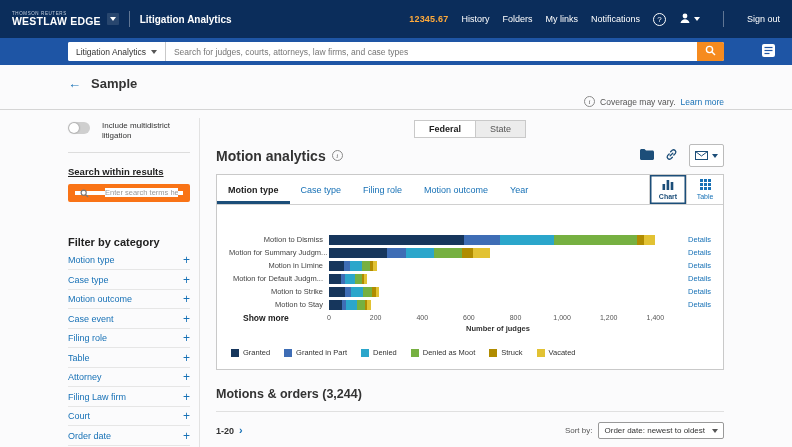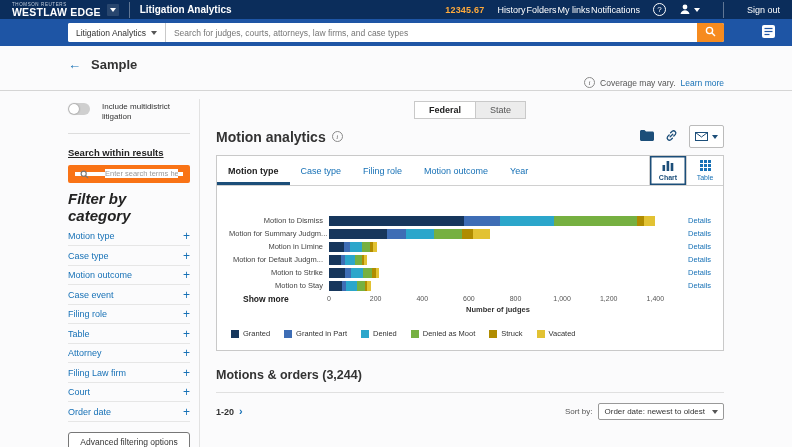--- a/index.html
+++ b/index.html
@@ -2,21 +2,21 @@
 <html><head>
 <meta charset="utf-8">
 <style>
   * { margin:0; padding:0; box-sizing:border-box; }
   html,body { background:#e8e8e8; }
   body { font-family:"Liberation Sans", sans-serif; }
   a { text-decoration:none; }
   .screen { width:792px; height:447px; margin:0 auto; background:#fbfbfc; overflow:hidden; position:relative; }
 
   
-  .topbar { height:19px; background:#0b2d5b; display:flex; align-items:center; padding:0 12px; color:#fff; }
+  .topbar { height:38px; background:#0b2d5b; display:flex; align-items:center; padding:0 12px; color:#fff; }
   .brand { display:flex; align-items:center; gap:6px; cursor:pointer; }
   .brand-small { font-size:4.5px; letter-spacing:.6px; color:#c3cedd; }
   .brand-main { font-size:10.5px; font-weight:bold; letter-spacing:.2px; line-height:1; }
   .caret-down { width:0; height:0; border-left:3.5px solid transparent; border-right:3.5px solid transparent; border-top:4px solid #fff; display:inline-block; }
   .brand-caret { width:12px; height:12px; display:flex; align-items:center; justify-content:center; background:rgba(255,255,255,.12); border-radius:1px; }
   .top-divider { width:1px; height:16px; background:rgba(255,255,255,.35); margin:0 10px; }
   .product-name { font-size:10px; font-weight:bold; }
   .topbar-right { margin-left:auto; display:flex; align-items:center; gap:13px; }
   .balance { color:#ffaa3b; font-size:9px; font-weight:bold; letter-spacing:.2px; }
   .topnav-item { font-size:9px; color:#fff; cursor:pointer; white-space:nowrap; }
@@ -52,21 +52,21 @@
 
   
   .toggle-row { display:flex; gap:12px; align-items:flex-start; padding:3px 0 10px; border-bottom:1px solid #ddd; }
   .switch { width:22px; height:12px; background:#cfcfcf; border-radius:7px; position:relative; flex:0 0 22px; cursor:pointer; margin-top:1px; }
   .switch .knob { position:absolute; left:1px; top:1px; width:10px; height:10px; background:#fff; border-radius:50%; box-shadow:0 0 2px rgba(0,0,0,.45); }
   .toggle-label { font-size:8px; color:#333; line-height:1.3; }
   .sb-heading { font-size:9.5px; font-weight:bold; color:#222; margin-top:13px;text-decoration:underline; }
   .sb-search { margin-top:7px; height:18px; border:7px solid #f97316; border-radius:2px; background:#fff; display:flex; align-items:center; padding:0 5px; gap:16px; }
   .sb-search input { border:none; outline:none; flex:1; font-size:7.5px; color:#333; min-width:0; font-family:inherit; }
   .sb-search input::placeholder { color:#999; }
-  .filter-heading { font-size:15px; font-weight:bold; color:#222; margin-top:7px;font-style:italic; }
+  .filter-heading { font-size:11px; font-weight:bold; color:#222; margin-top:34px; }
   .filter-list { margin-top:3px; }
   .frow { display:flex; justify-content:space-between; align-items:center; height:19.5px; border-bottom:1px solid #e6e6e6; cursor:pointer; }
   .flabel { font-size:9px; color:#1771b6; }
   .fplus { font-size:12px; color:#1771b6; line-height:1; }
   .adv-btn { margin-top:10px; width:100%; background:#fff; border:1px solid #777; border-radius:3px; font-size:8.5px; color:#333; padding:4px 2px; cursor:pointer; font-family:inherit; }
 
   
   .juris { display:flex; justify-content:center; margin-top:2px; }
   .jtab { font-size:9px; padding:3px 14px; border:1px solid #c9c9c9; background:#ececec; color:#555; cursor:pointer; }
   .jtab + .jtab { border-left:none; }
@@ -132,21 +132,21 @@
         <div class="brand-main">WESTLAW EDGE</div>
       </div>
       <span class="brand-caret">
           <span class="caret-down"></span>
         </span>
     </div>
     <span class="top-divider"></span>
     <div class="product-name">Litigation Analytics</div>
     <div class="topbar-right">
       <span class="balance">12345.67</span>
-      <nav style="display:flex; gap:1px; ">
+      <nav style="display:flex; gap:13px; ">
           <span class="topnav-item">History</span>
           <span class="topnav-item">Folders</span>
           <span class="topnav-item">My links</span>
           <span class="topnav-item">Notifications</span>
         </nav>
       <span class="icon-circle">
           <span>?</span>
         </span>
       <span class="user-wrap">
         <span><svg width="12" height="12" viewBox="0 0 12 12">

